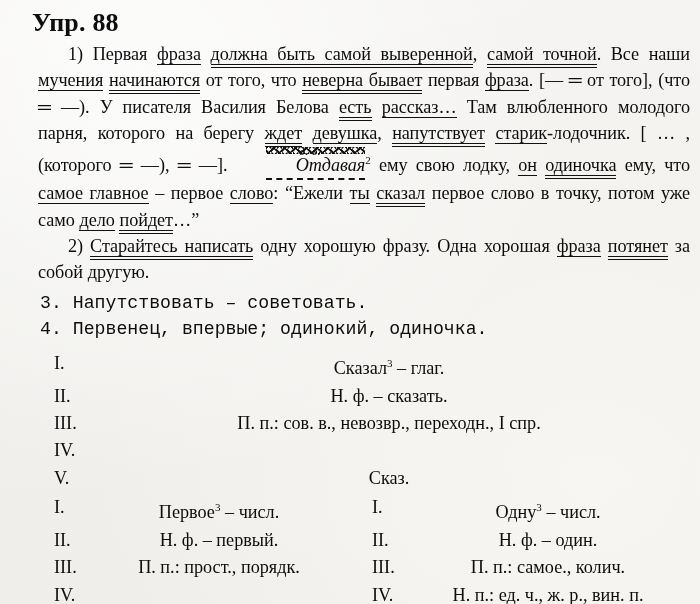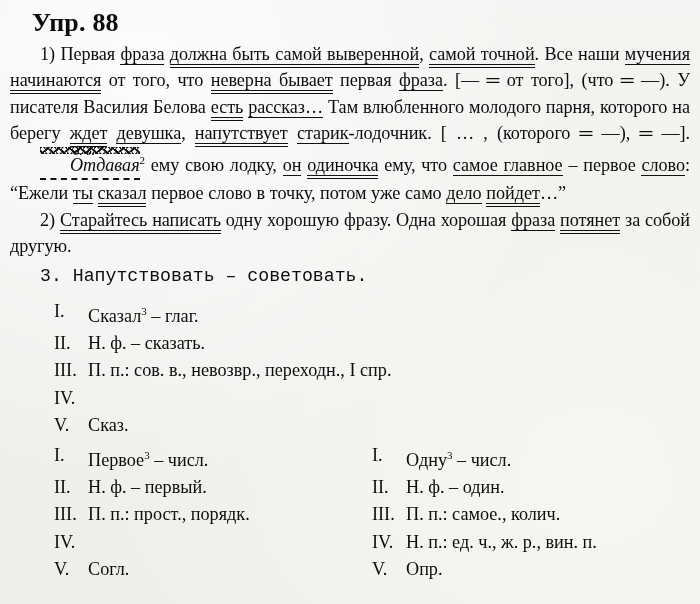--- a/index.html
+++ b/index.html
@@ -38,21 +38,21 @@
 
   .para {
     font-size: 18.2px;
     line-height: 26.4px;
     text-align: justify;
     text-align-last: left;
     margin: 0;
     letter-spacing: -0.05px;
     word-spacing: 0.2px;
   }
-  .indent { text-indent: 30px; }
+  .indent { text-indent: 30px; margin-left: 28px; }
 
   
   .u1 {           
     border-bottom: 1.6px solid #111;
     padding-bottom: 0px;
   }
   .u2 {           
     position: relative;
     border-bottom: 1.6px solid #111;
   }
@@ -114,21 +114,21 @@
     display: flex;
     font-size: 18.2px;
     line-height: 27.4px;
     padding-left: 44px;
   }
   .rnum {
     width: 34px;
     flex: 0 0 34px;
     font-family: "Liberation Serif", "DejaVu Serif", serif;
   }
-  .rtxt { flex: 1 1 auto; white-space: nowrap; }
+  .rtxt { flex: 1 1 auto; white-space: nowrap; text-align: center; }
 
   .cols {
     display: flex;
     width: 100%;
   }
   .col { width: 50%; }
   .col .rrow { padding-left: 44px; }
   .col.right .rrow { padding-left: 22px; }
 
   .spacer-sm { height: 4px; }
@@ -163,20 +163,21 @@
   <div class="para indent">
     <span>2)</span>
     <span class="u2">Старайтесь написать</span><span> одну хорошую фразу. Одна хорошая </span><span class="u1">фраза</span>
     <span class="u2">потянет</span><span> за собой другую.</span>
   </div>
 
   <div class="spacer-sm"></div>
 
   <div class="line">3. Напутствовать – советовать.</div>
 
+  <div class="line">4. Первенец, впервые; одинокий, одиночка.</div>
 
   <div class="spacer-sm"></div>
 
   <div class="rlist">
     <div class="rrow">
       <span class="rnum">I.</span>
       <span class="rtxt"><span>Сказал</span><span class="sup">3</span><span> – глаг.</span></span>
     </div>
     <div class="rrow">
       <span class="rnum">II.</span>

